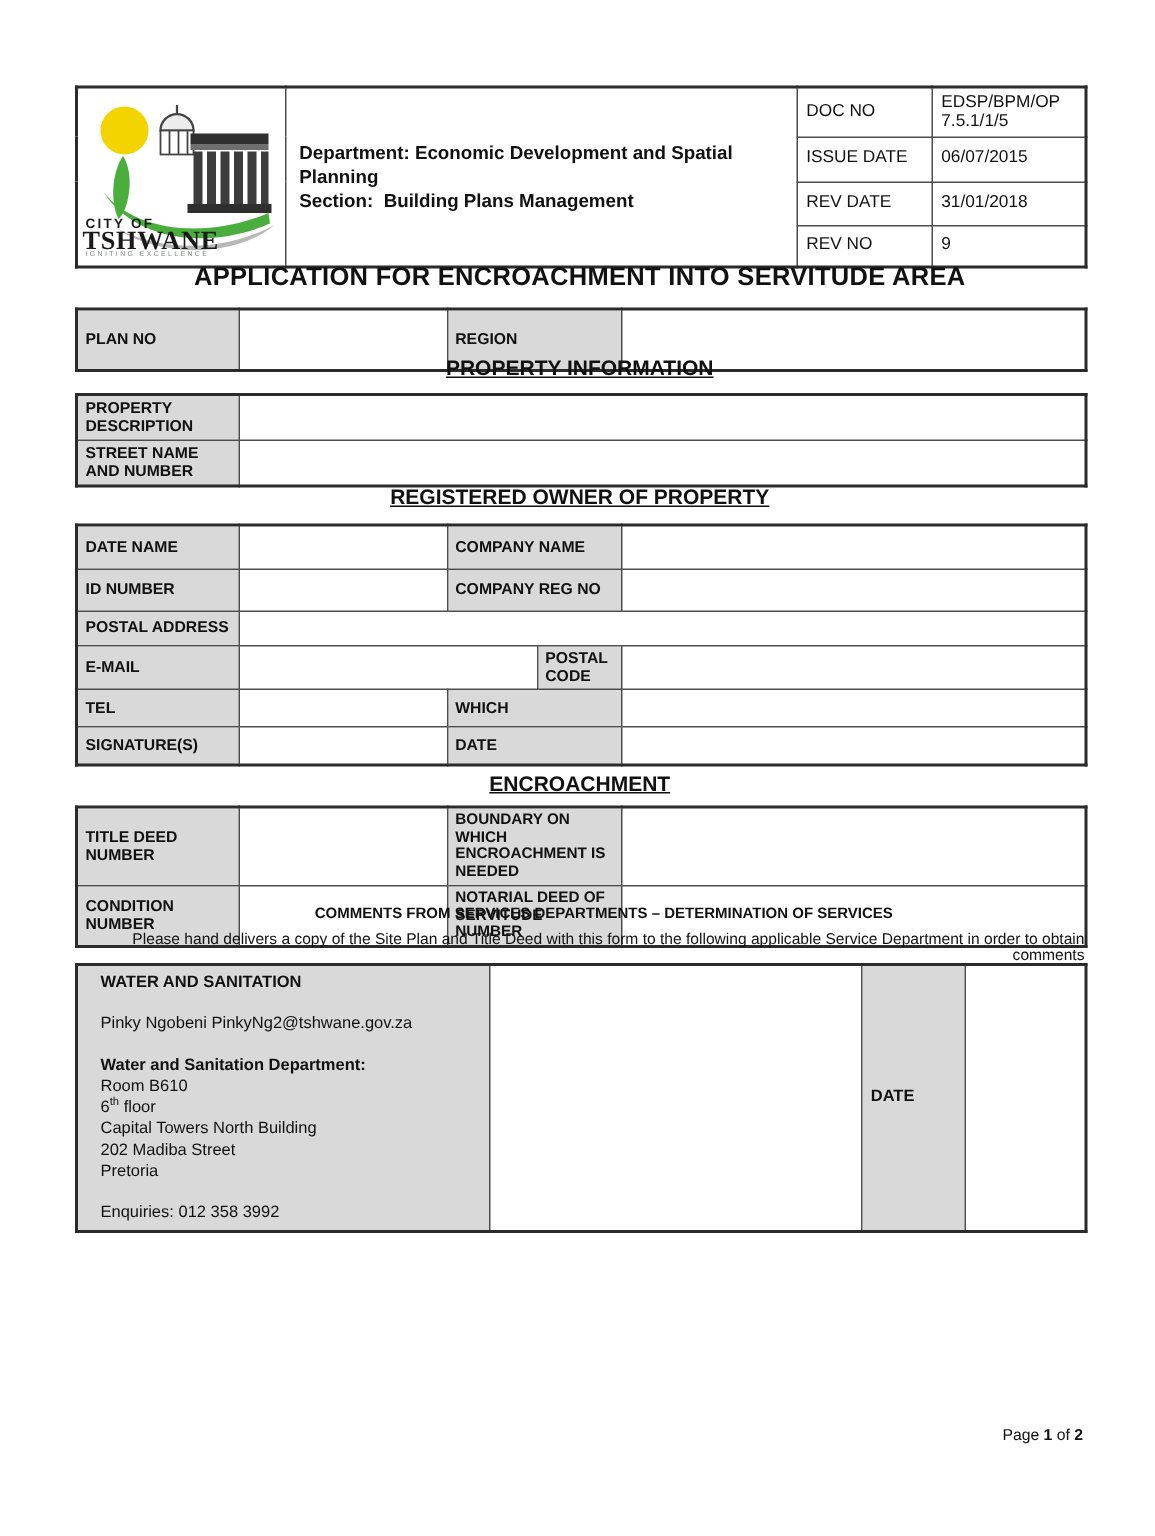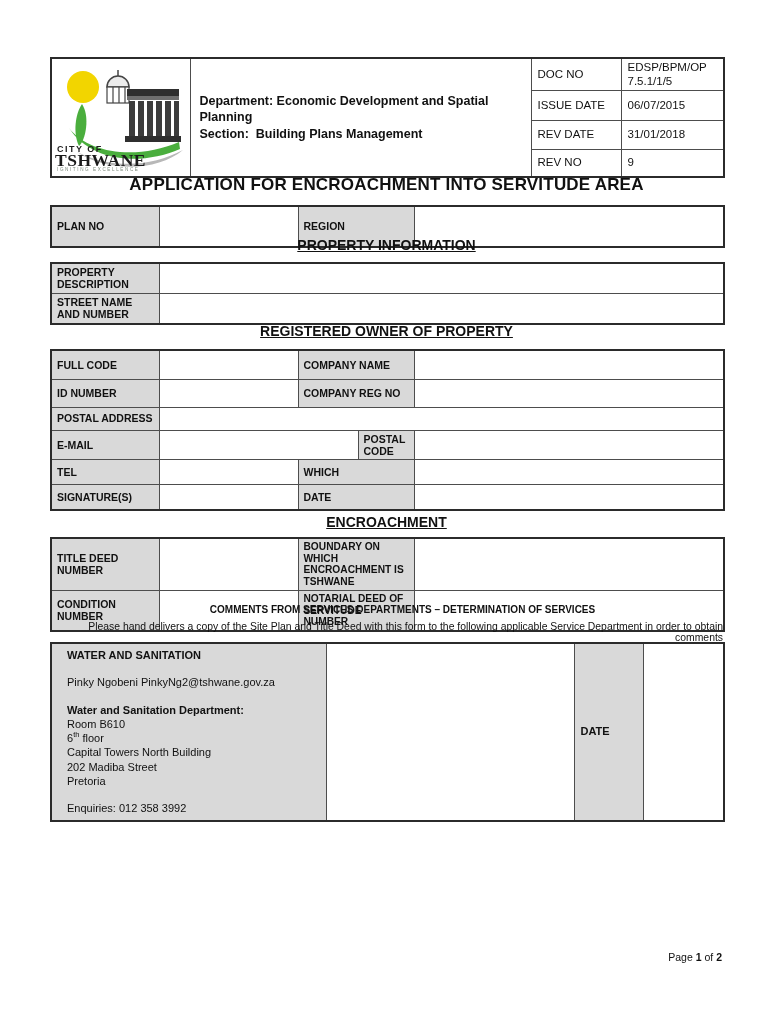--- a/index.html
+++ b/index.html
@@ -155,21 +155,21 @@
     <table class="abs" style="top:292px;">
       <colgroup>
           <col style="width:108px">
           <col style="width:139px">
           <col style="width:60px">
           <col style="width:56px">
           <col style="width:310px">
         </colgroup>
       <tbody>
           <tr style="height:29px">
-        <td class="lbl">FULL CODE</td>
+        <td class="lbl">DATE NAME</td>
         <td class="field"></td>
         <td class="lbl" colspan="2">COMPANY NAME</td>
         <td class="field"></td>
       </tr>
       <tr style="height:28px">
         <td class="lbl">ID NUMBER</td>
         <td class="field"></td>
         <td class="lbl" colspan="2">COMPANY REG NO</td>
         <td class="field"></td>
       </tr>
@@ -203,21 +203,21 @@
       <colgroup>
           <col style="width:108px">
           <col style="width:139px">
           <col style="width:116px">
           <col style="width:310px">
         </colgroup>
       <tbody>
           <tr style="height:40px">
         <td class="lbl">TITLE DEED NUMBER</td>
         <td class="field"></td>
-        <td class="lbl lbl-sm">BOUNDARY ON WHICH ENCROACHMENT IS TSHWANE</td>
+        <td class="lbl lbl-sm">BOUNDARY ON WHICH ENCROACHMENT IS NEEDED</td>
         <td class="field"></td>
       </tr>
       <tr style="height:26px">
         <td class="lbl">CONDITION NUMBER</td>
         <td class="field"></td>
         <td class="lbl lbl-sm">NOTARIAL DEED OF SERVITUDE NUMBER</td>
         <td class="field"></td>
       </tr>
     </tbody>
       </table>

